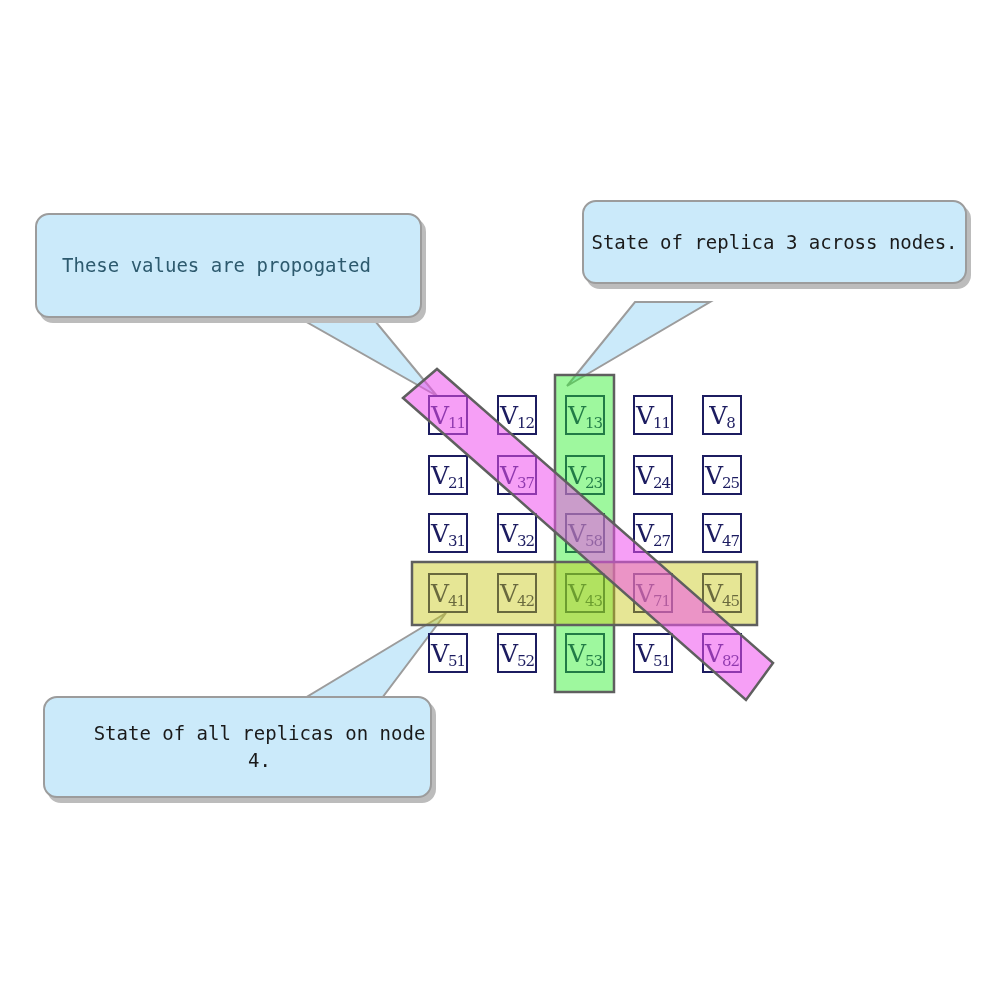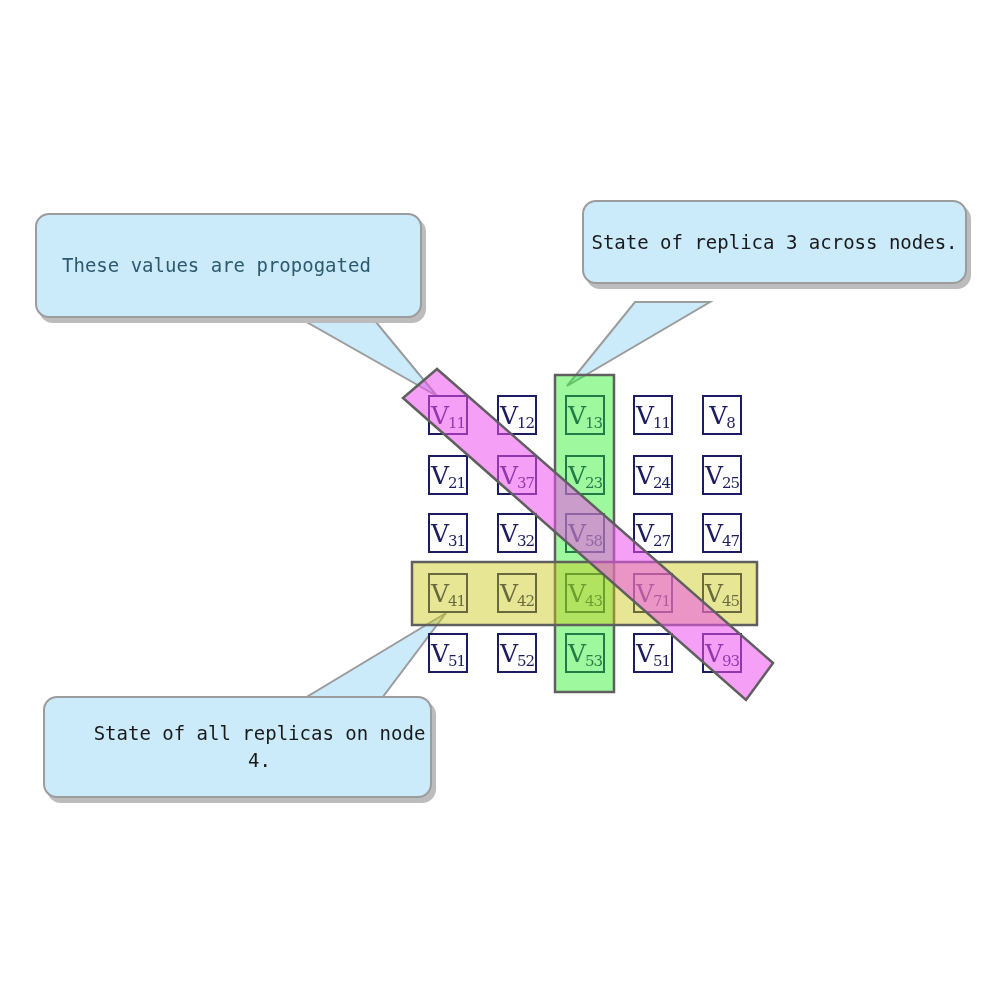--- a/index.html
+++ b/index.html
@@ -141,21 +141,21 @@
   <div class="cell" style="left:565px;top:633px">
       <span class="v">V</span>
       <span class="sub">53</span>
     </div>
   <div class="cell" style="left:633px;top:633px">
       <span class="v">V</span>
       <span class="sub">51</span>
     </div>
   <div class="cell" style="left:702px;top:633px">
       <span class="v">V</span>
-      <span class="sub">93</span>
+      <span class="sub">82</span>
     </div>
 
   <svg class="layer bands-layer" width="1000" height="1000" viewBox="0 0 1000 1000">
     <rect x="555" y="375" width="59" height="317" stroke="#5f5f5f" stroke-width="2.5" fill="rgba(40,240,40,0.45)"></rect>
     <rect x="412" y="562" width="345" height="63" stroke="#5f5f5f" stroke-width="2.5" fill="rgba(200,200,20,0.45)"></rect>
     <polygon points="403,398 437,369 773,663 746,700" stroke="#5f5f5f" stroke-width="2.5" fill="rgba(238,80,238,0.55)"></polygon>
   </svg>
 
   <div class="callout gossip">
     <div>These values are propogated</div>

